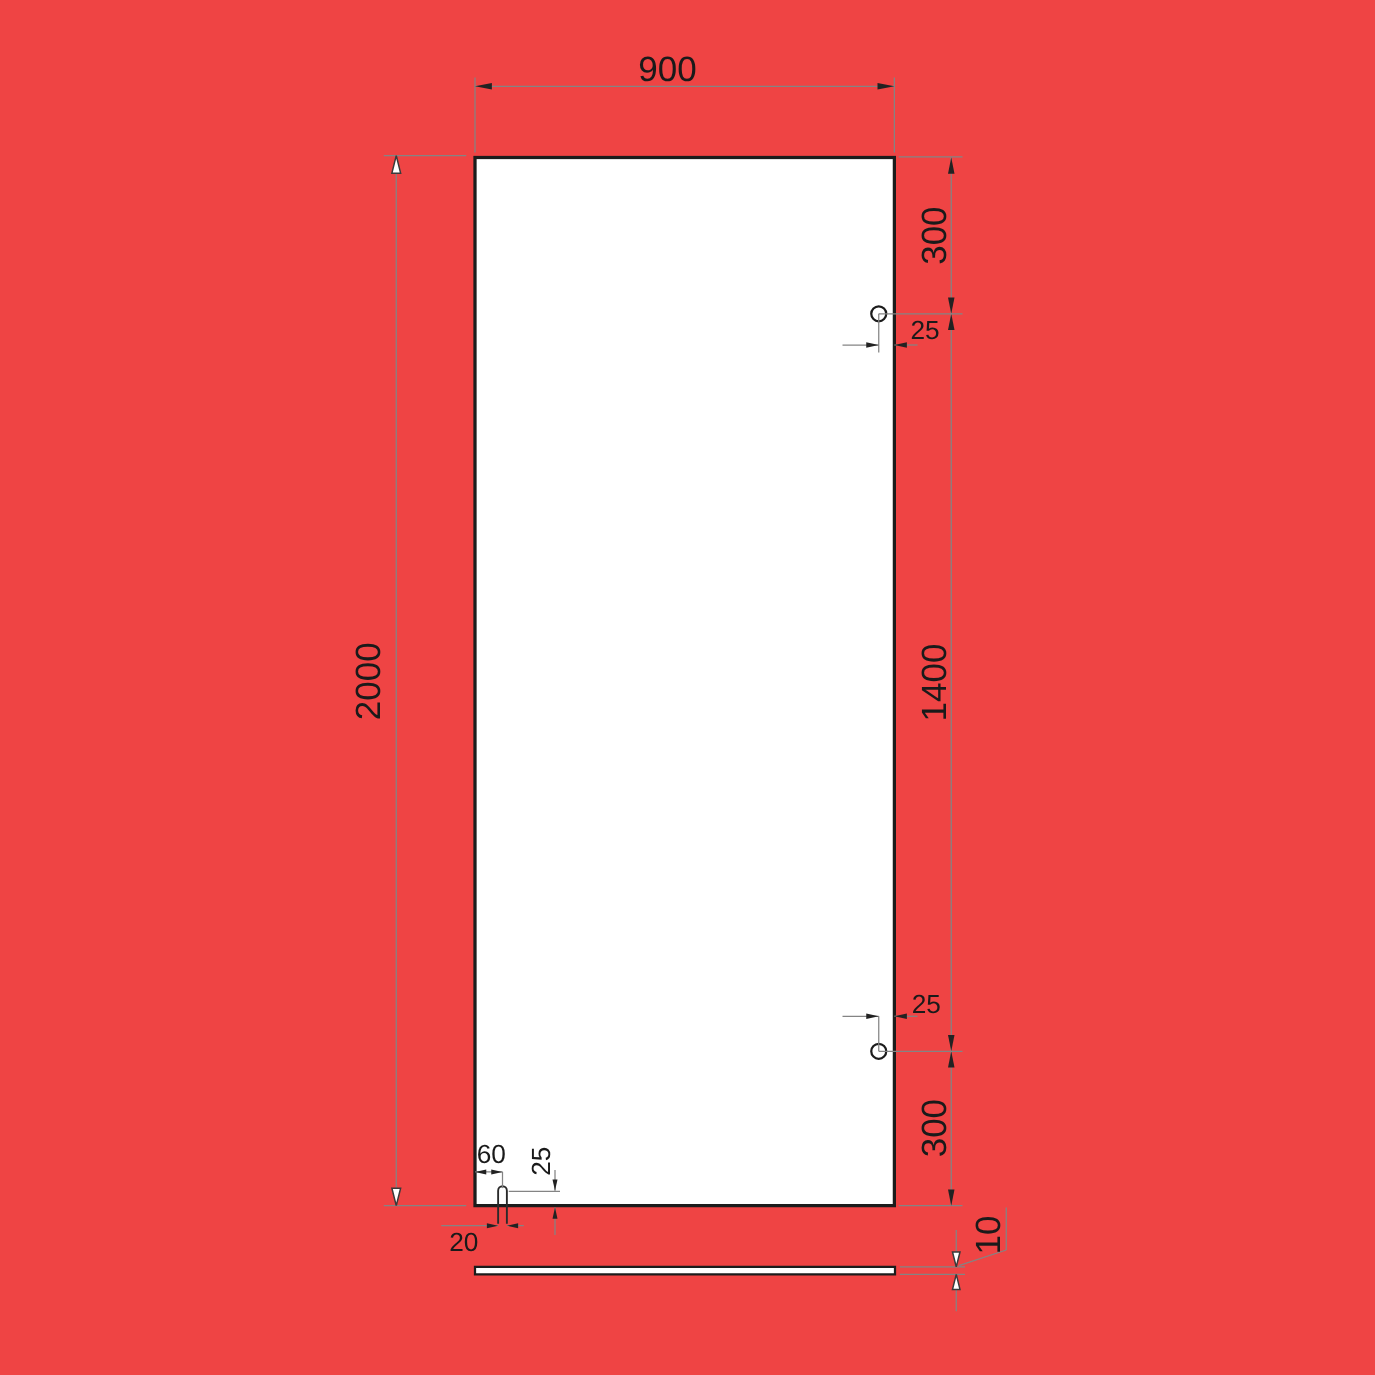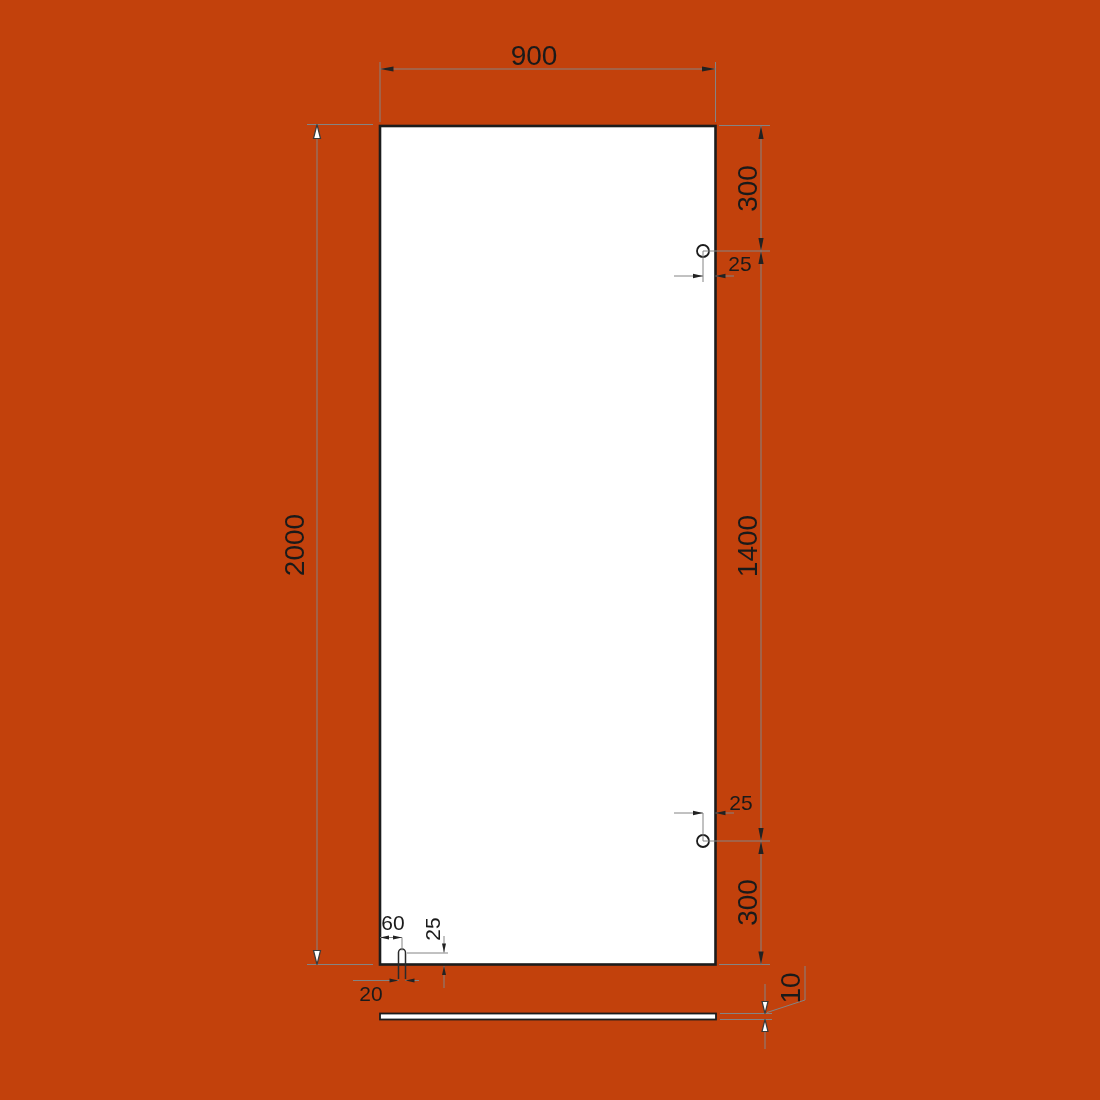--- a/index.html
+++ b/index.html
@@ -7,21 +7,21 @@
     padding: 0;
     background: #ffffff;
     width: 1100px;
     height: 1100px;
     font-family: "Liberation Sans", sans-serif;
   }
   .stage {
     position: relative;
     width: 1100px;
     height: 1100px;
-    background: #c2410c;
+    background: #ef4444;
     overflow: hidden;
   }
   svg { display: block; }
   .thin  { stroke: #848484; stroke-width: 1; fill: none; }
   .thick { stroke: #1c1c1c; stroke-width: 2.6; fill: #ffffff; }
   .med   { stroke: #1c1c1c; stroke-width: 1.8; fill: #ffffff; }
   .slotline { stroke: #2a2a2a; stroke-width: 1.5; fill: none; }
   .arrow-fill  { fill: #222222; stroke: none; }
   .arrow-open  { fill: #ffffff; stroke: #3a3a3a; stroke-width: 1.2; }
   .dim-text {

